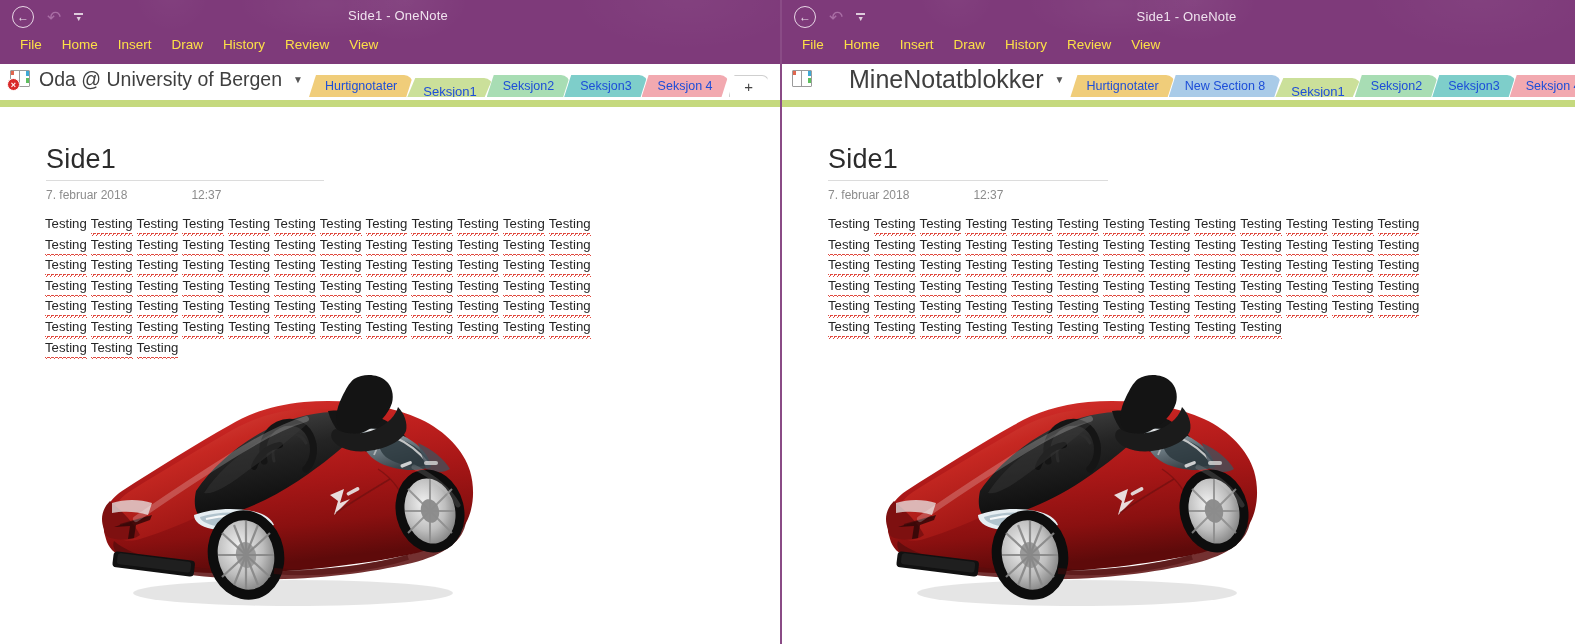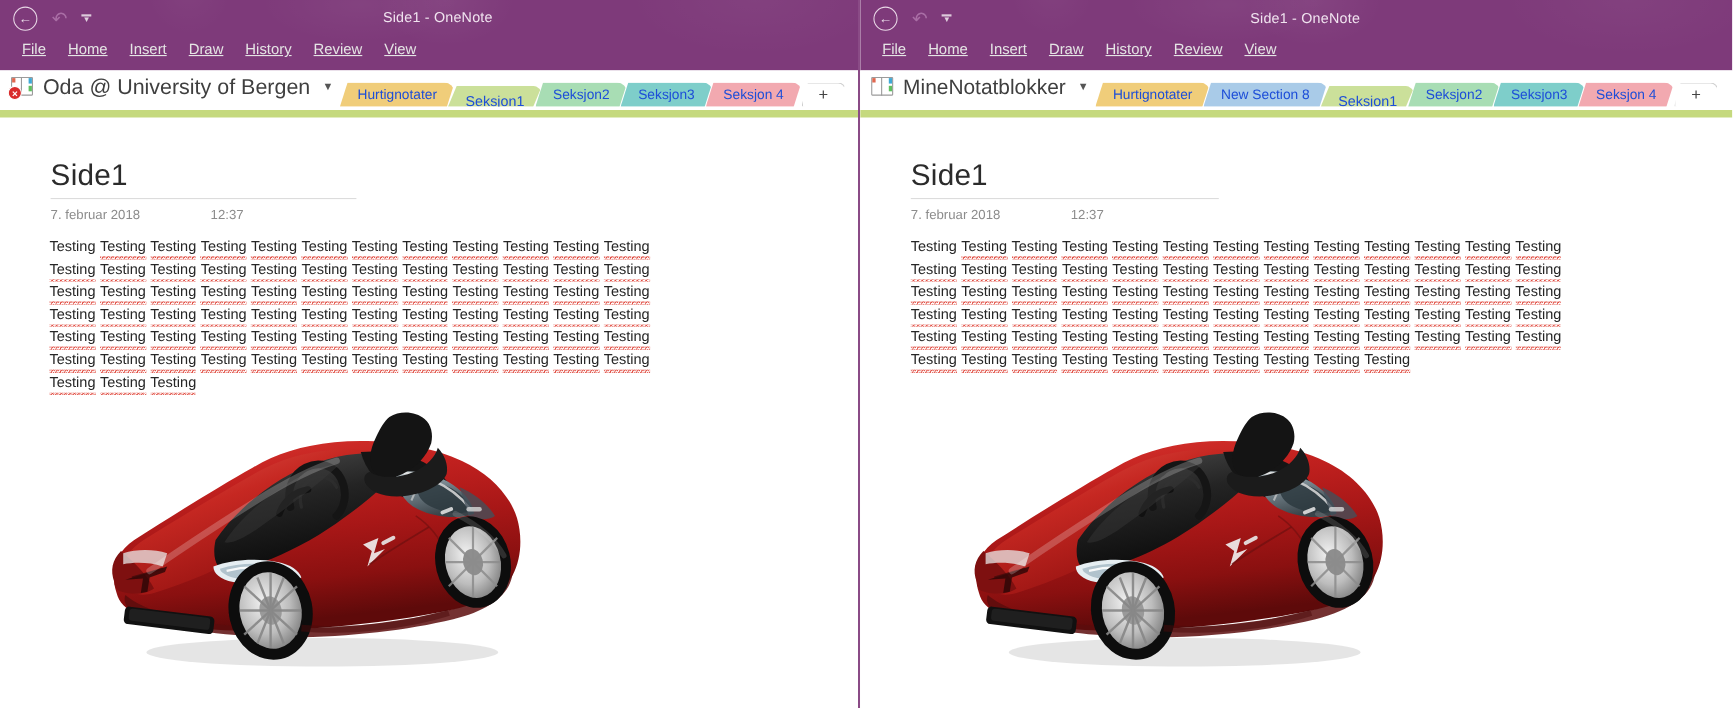--- a/index.html
+++ b/index.html
@@ -52,22 +52,22 @@
     text-align: center;
     color: #f0e3ef; font-size: 13px; letter-spacing: .2px;
   }
   .window.right .wintitle { top: 9px; }
 
   .ribbon {
     position: absolute; left: 8px; top: 34px;
     display: flex; align-items: center; gap: 0;
   }
   .ribbon .rtab {
-    color: #e5e5e5; font-size: 13.5px; padding: 3px 10px;
-    white-space: nowrap; cursor: default; text-decoration: underline;
+    color: #fde047; font-size: 13.5px; padding: 3px 10px;
+    white-space: nowrap; cursor: default;
   }
   .ribbon .rtab.first { padding-left: 12px; }
 
   
   .tabrow {
     position: relative; height: 36px;
     background: #ffffff;
     display: flex; align-items: flex-end;
   }
   .nbbtn {
@@ -84,21 +84,21 @@
   .nbicon .t2 { position: absolute; left: 18px; top: 9px; width: 3px; height: 5px; background: #5fbf5f; }
   .nbicon .t3 { position: absolute; left: 3px; top: 2px; width: 3px; height: 4px; background: #e0674f; }
   .nbicon .err {
     position: absolute; left: -1px; top: 9px; width: 13px; height: 13px;
     background: #d92b2b; border-radius: 50%;
     color: #fff; font-size: 9px; font-weight: bold;
     display: flex; align-items: center; justify-content: center;
     border: 1px solid #fff;
   }
   .nbname { font-size: 19.5px; color: #3f3f3f; white-space: nowrap; }
-  .window.right .nbname { font-size: 19px; }
+  .window.right .nbname { font-size: 25px; margin-left: 28px; }
   .nbcaret { font-size: 10px; color: #555; padding: 0 2px 0 4px; }
 
   .sectabs { display: flex; align-items: flex-end; height: 36px; padding-bottom: 3px; }
   .sectab {
     position: relative;
     height: 22px; line-height: 22px;
     padding: 0 13px 0 13px;
     margin-right: -6px;
     font-size: 12.5px;
     color: #1d4ed8;

